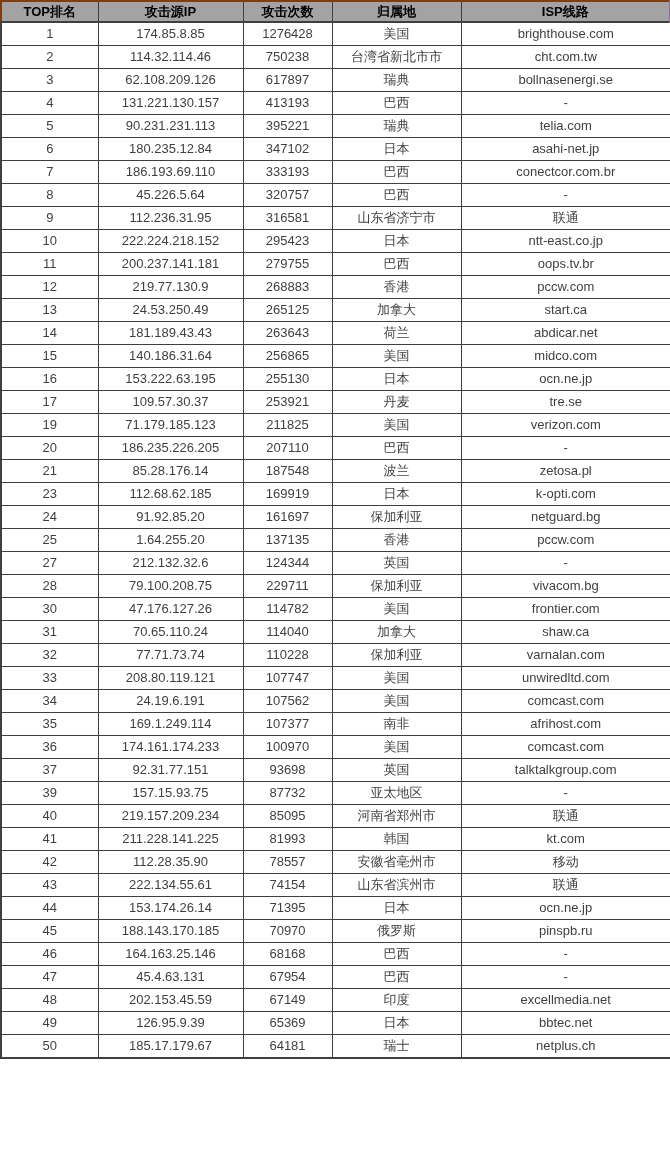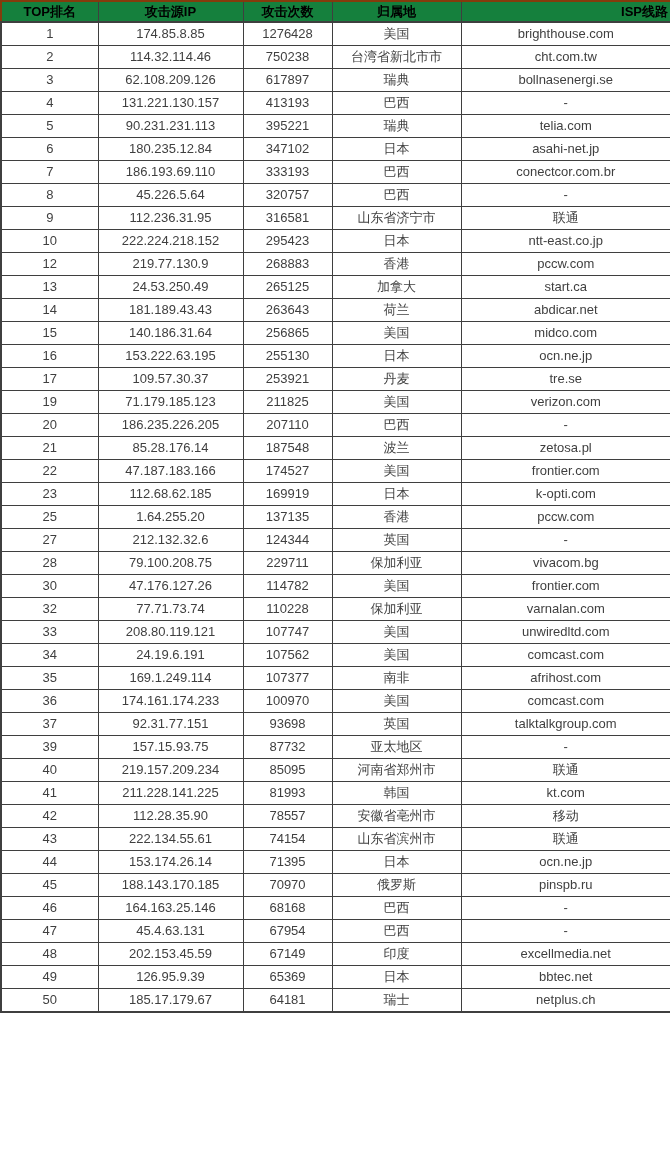--- a/index.html
+++ b/index.html
@@ -24,30 +24,30 @@
   col.c-isp      { width: 210px; }
   th, td {
     border: 1px solid #3f3f3f;
     text-align: center;
     vertical-align: middle;
     padding: 0 2px;
     overflow: hidden;
     white-space: nowrap;
   }
   thead th {
-    background: #15803d;
+    background: #a3a3a3;
     color: #000000;
     font-weight: bold;
     font-size: 13px;
     height: 19px;
     border-top: 2px solid #843c0c;
     border-bottom: 2px solid #3f3f3f;
   }
   thead th:first-child { border-left: 2px solid #843c0c; }
-  thead th:last-child  { border-right: 2px solid #8b5cf6; text-align: right; }
+  thead th:last-child  { border-right: 4px solid #8b5cf6; }
   tbody td {
     color: #3f3f3f;
     font-size: 13px;
     height: 22px;
     line-height: 22px;
   }
 </style>
 </head>
 <body>
 
@@ -134,20 +134,27 @@
           <td>联通</td>
         </tr>
         <tr>
           <td>10</td>
           <td>222.224.218.152</td>
           <td>295423</td>
           <td>日本</td>
           <td>ntt-east.co.jp</td>
         </tr>
         <tr>
+          <td>11</td>
+          <td>200.237.141.181</td>
+          <td>279755</td>
+          <td>巴西</td>
+          <td>oops.tv.br</td>
+        </tr>
+        <tr>
           <td>12</td>
           <td>219.77.130.9</td>
           <td>268883</td>
           <td>香港</td>
           <td>pccw.com</td>
         </tr>
         <tr>
           <td>13</td>
           <td>24.53.250.49</td>
           <td>265125</td>
@@ -197,32 +204,32 @@
           <td>-</td>
         </tr>
         <tr>
           <td>21</td>
           <td>85.28.176.14</td>
           <td>187548</td>
           <td>波兰</td>
           <td>zetosa.pl</td>
         </tr>
         <tr>
-          <td>22</td>
-          <td>47.187.183.166</td>
-          <td>174527</td>
-          <td>美国</td>
-          <td>frontier.com</td>
-        </tr>
-        <tr>
           <td>23</td>
           <td>112.68.62.185</td>
           <td>169919</td>
           <td>日本</td>
           <td>k-opti.com</td>
+        </tr>
+        <tr>
+          <td>24</td>
+          <td>91.92.85.20</td>
+          <td>161697</td>
+          <td>保加利亚</td>
+          <td>netguard.bg</td>
         </tr>
         <tr>
           <td>25</td>
           <td>1.64.255.20</td>
           <td>137135</td>
           <td>香港</td>
           <td>pccw.com</td>
         </tr>
         <tr>
           <td>27</td>
@@ -239,20 +246,27 @@
           <td>vivacom.bg</td>
         </tr>
         <tr>
           <td>30</td>
           <td>47.176.127.26</td>
           <td>114782</td>
           <td>美国</td>
           <td>frontier.com</td>
         </tr>
         <tr>
+          <td>31</td>
+          <td>70.65.110.24</td>
+          <td>114040</td>
+          <td>加拿大</td>
+          <td>shaw.ca</td>
+        </tr>
+        <tr>
           <td>32</td>
           <td>77.71.73.74</td>
           <td>110228</td>
           <td>保加利亚</td>
           <td>varnalan.com</td>
         </tr>
         <tr>
           <td>33</td>
           <td>208.80.119.121</td>
           <td>107747</td>

